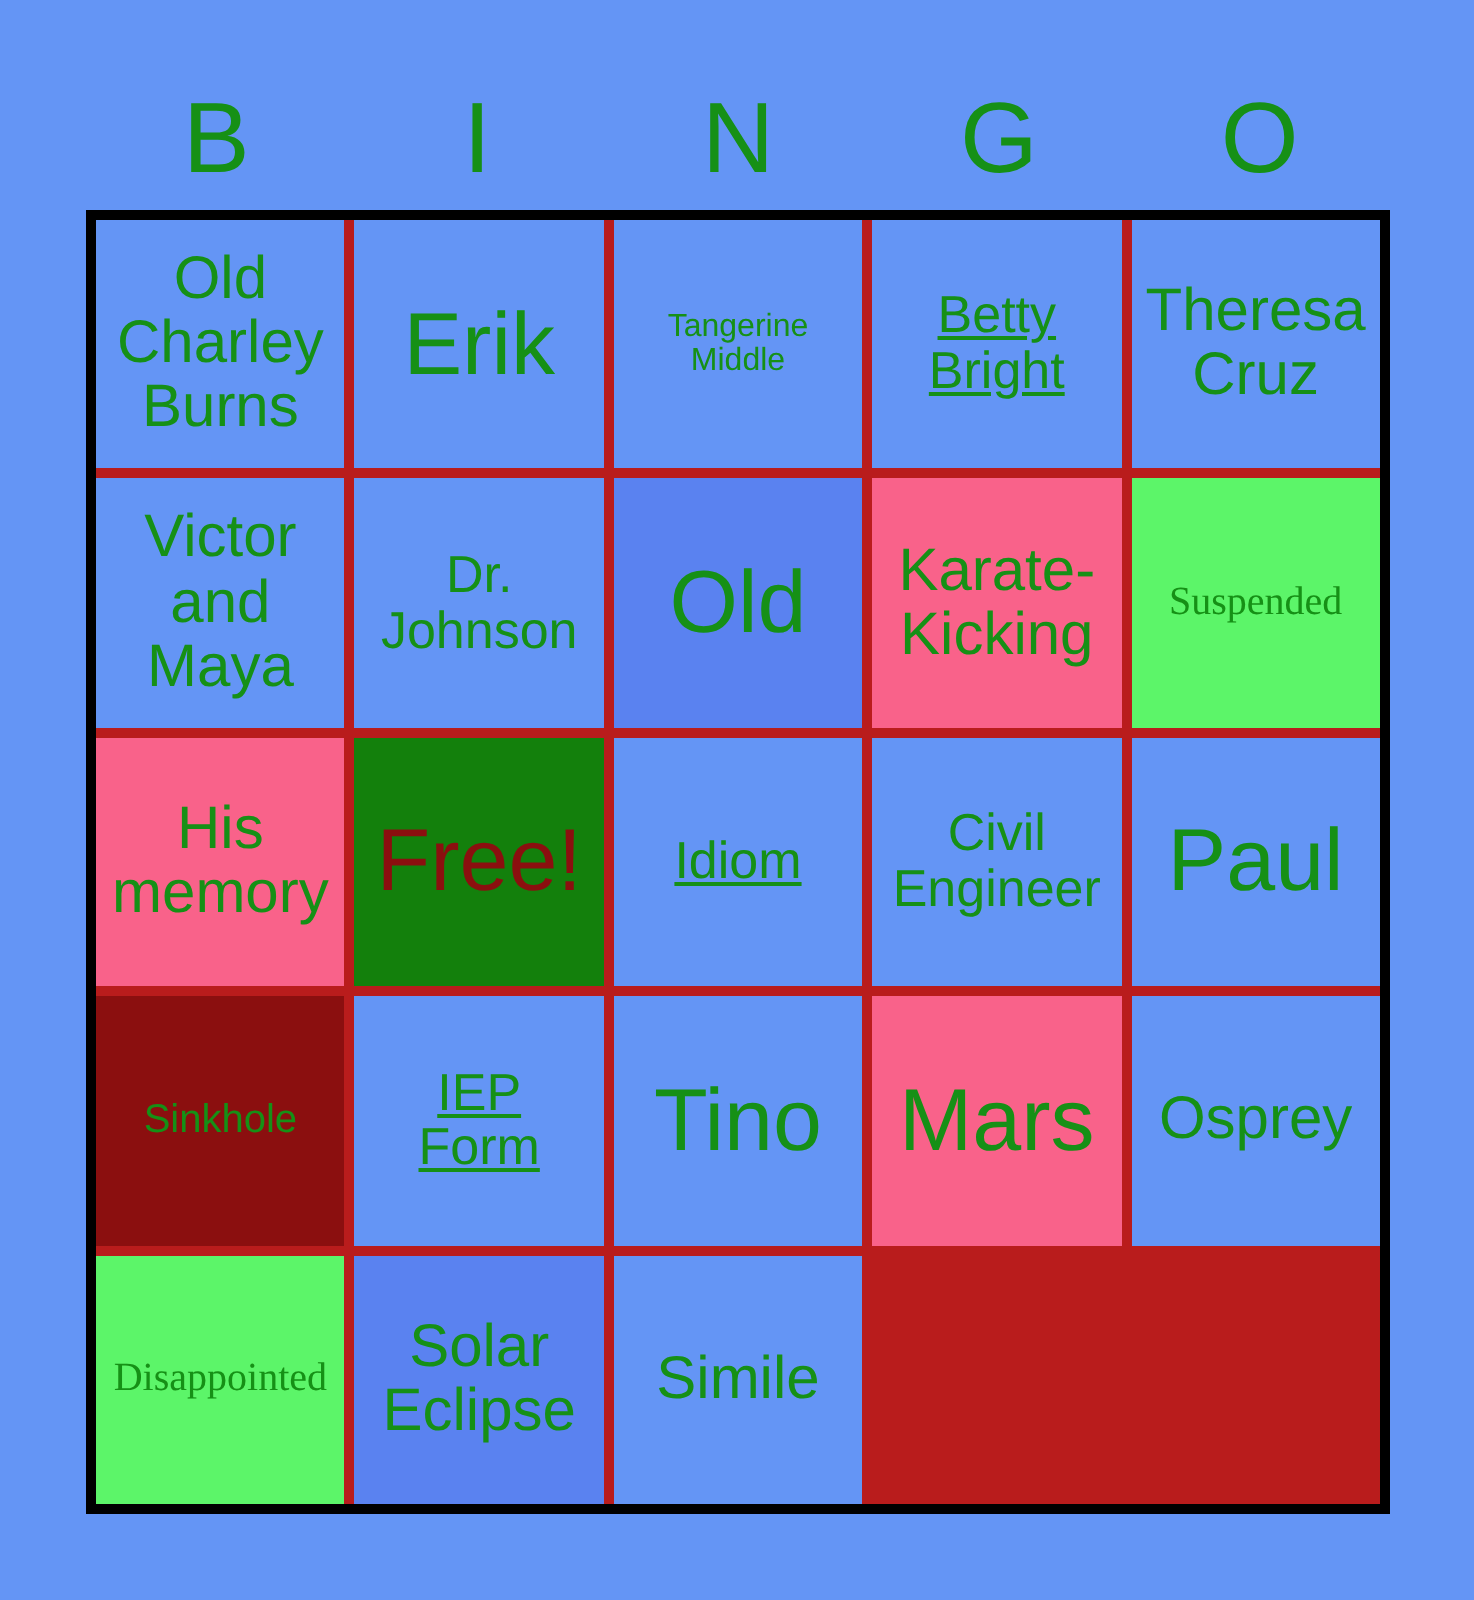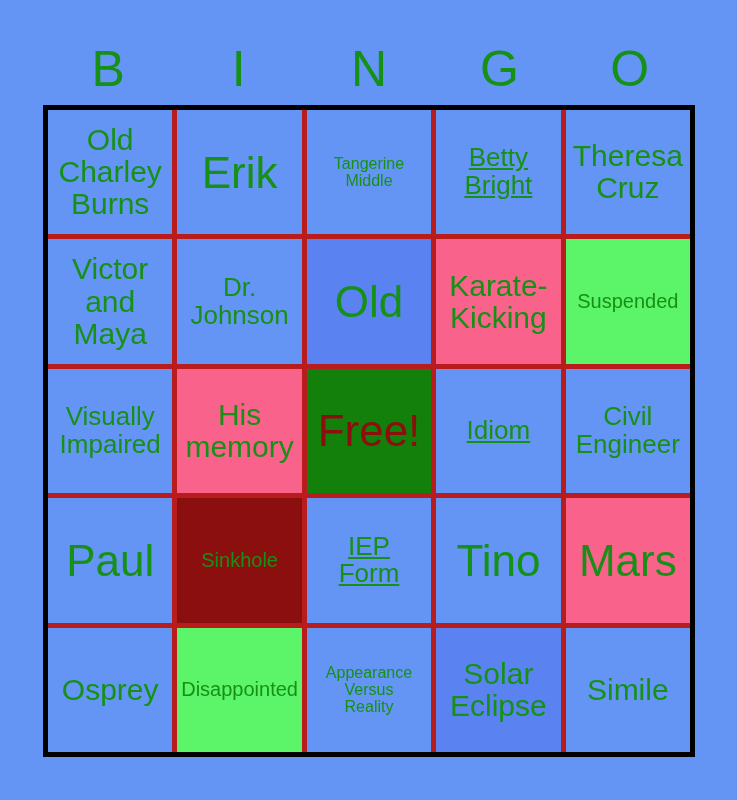--- a/index.html
+++ b/index.html
@@ -73,21 +73,21 @@
   .fs-xl .cell-text { font-size: 44px; }
   .fs-lg .cell-text { font-size: 26px; text-decoration: underline; }
   .fs-md .cell-text { font-size: 30px; }
   .fs-sm .cell-text { font-size: 26px; }
   .fs-xs .cell-text { font-size: 16px; }
   .fs-xxs .cell-text { font-size: 20px; }
   
   .bg-blue   { background: #6495f5; }
   .bg-royal  { background: #5a82f0; }
   .bg-pink   { background: #f9628a; }
-  .bg-green  { background: #5cf569; }
+  .bg-green  { background: #5cf569; font-family: Liberation Serif, serif; }
   .bg-dgreen { background: #13800c; align-items: center; }
   .bg-dred   { background: #8b0f0f; }
   .tc-green  { color: #169016; }
   .tc-dred   { color: #8b0f0f; }
 </style>
 </head>
 <body>
 
 <div class="card">
 
@@ -132,24 +132,20 @@
       <div class="cell bg-royal fs-xl">
         <span class="cell-text tc-green">Old</span>
       </div>
       <div class="cell bg-pink fs-md">
         <span class="cell-text tc-green">Karate-
 Kicking</span>
       </div>
       <div class="cell bg-green fs-xxs">
         <span class="cell-text tc-green">Suspended</span>
       </div>
-      <div class="cell bg-blue fs-sm">
-        <span class="cell-text tc-green">Visually
-Impaired</span>
-      </div>
       <div class="cell bg-pink fs-md">
         <span class="cell-text tc-green">His
 memory</span>
       </div>
       <div class="cell bg-dgreen fs-xl">
         <span class="cell-text tc-dred">Free!</span>
       </div>
       <div class="cell bg-blue fs-lg">
         <span class="cell-text tc-green">Idiom</span>
       </div>
@@ -172,25 +168,20 @@
       </div>
       <div class="cell bg-pink fs-xl">
         <span class="cell-text tc-green">Mars</span>
       </div>
       <div class="cell bg-blue fs-md">
         <span class="cell-text tc-green">Osprey</span>
       </div>
       <div class="cell bg-green fs-xxs">
         <span class="cell-text tc-green">Disappointed</span>
       </div>
-      <div class="cell bg-blue fs-xs">
-        <span class="cell-text tc-green">Appearance
-Versus
-Reality</span>
-      </div>
       <div class="cell bg-royal fs-md">
         <span class="cell-text tc-green">Solar
 Eclipse</span>
       </div>
       <div class="cell bg-blue fs-md">
         <span class="cell-text tc-green">Simile</span>
       </div>
     </div>
 
 </div>

